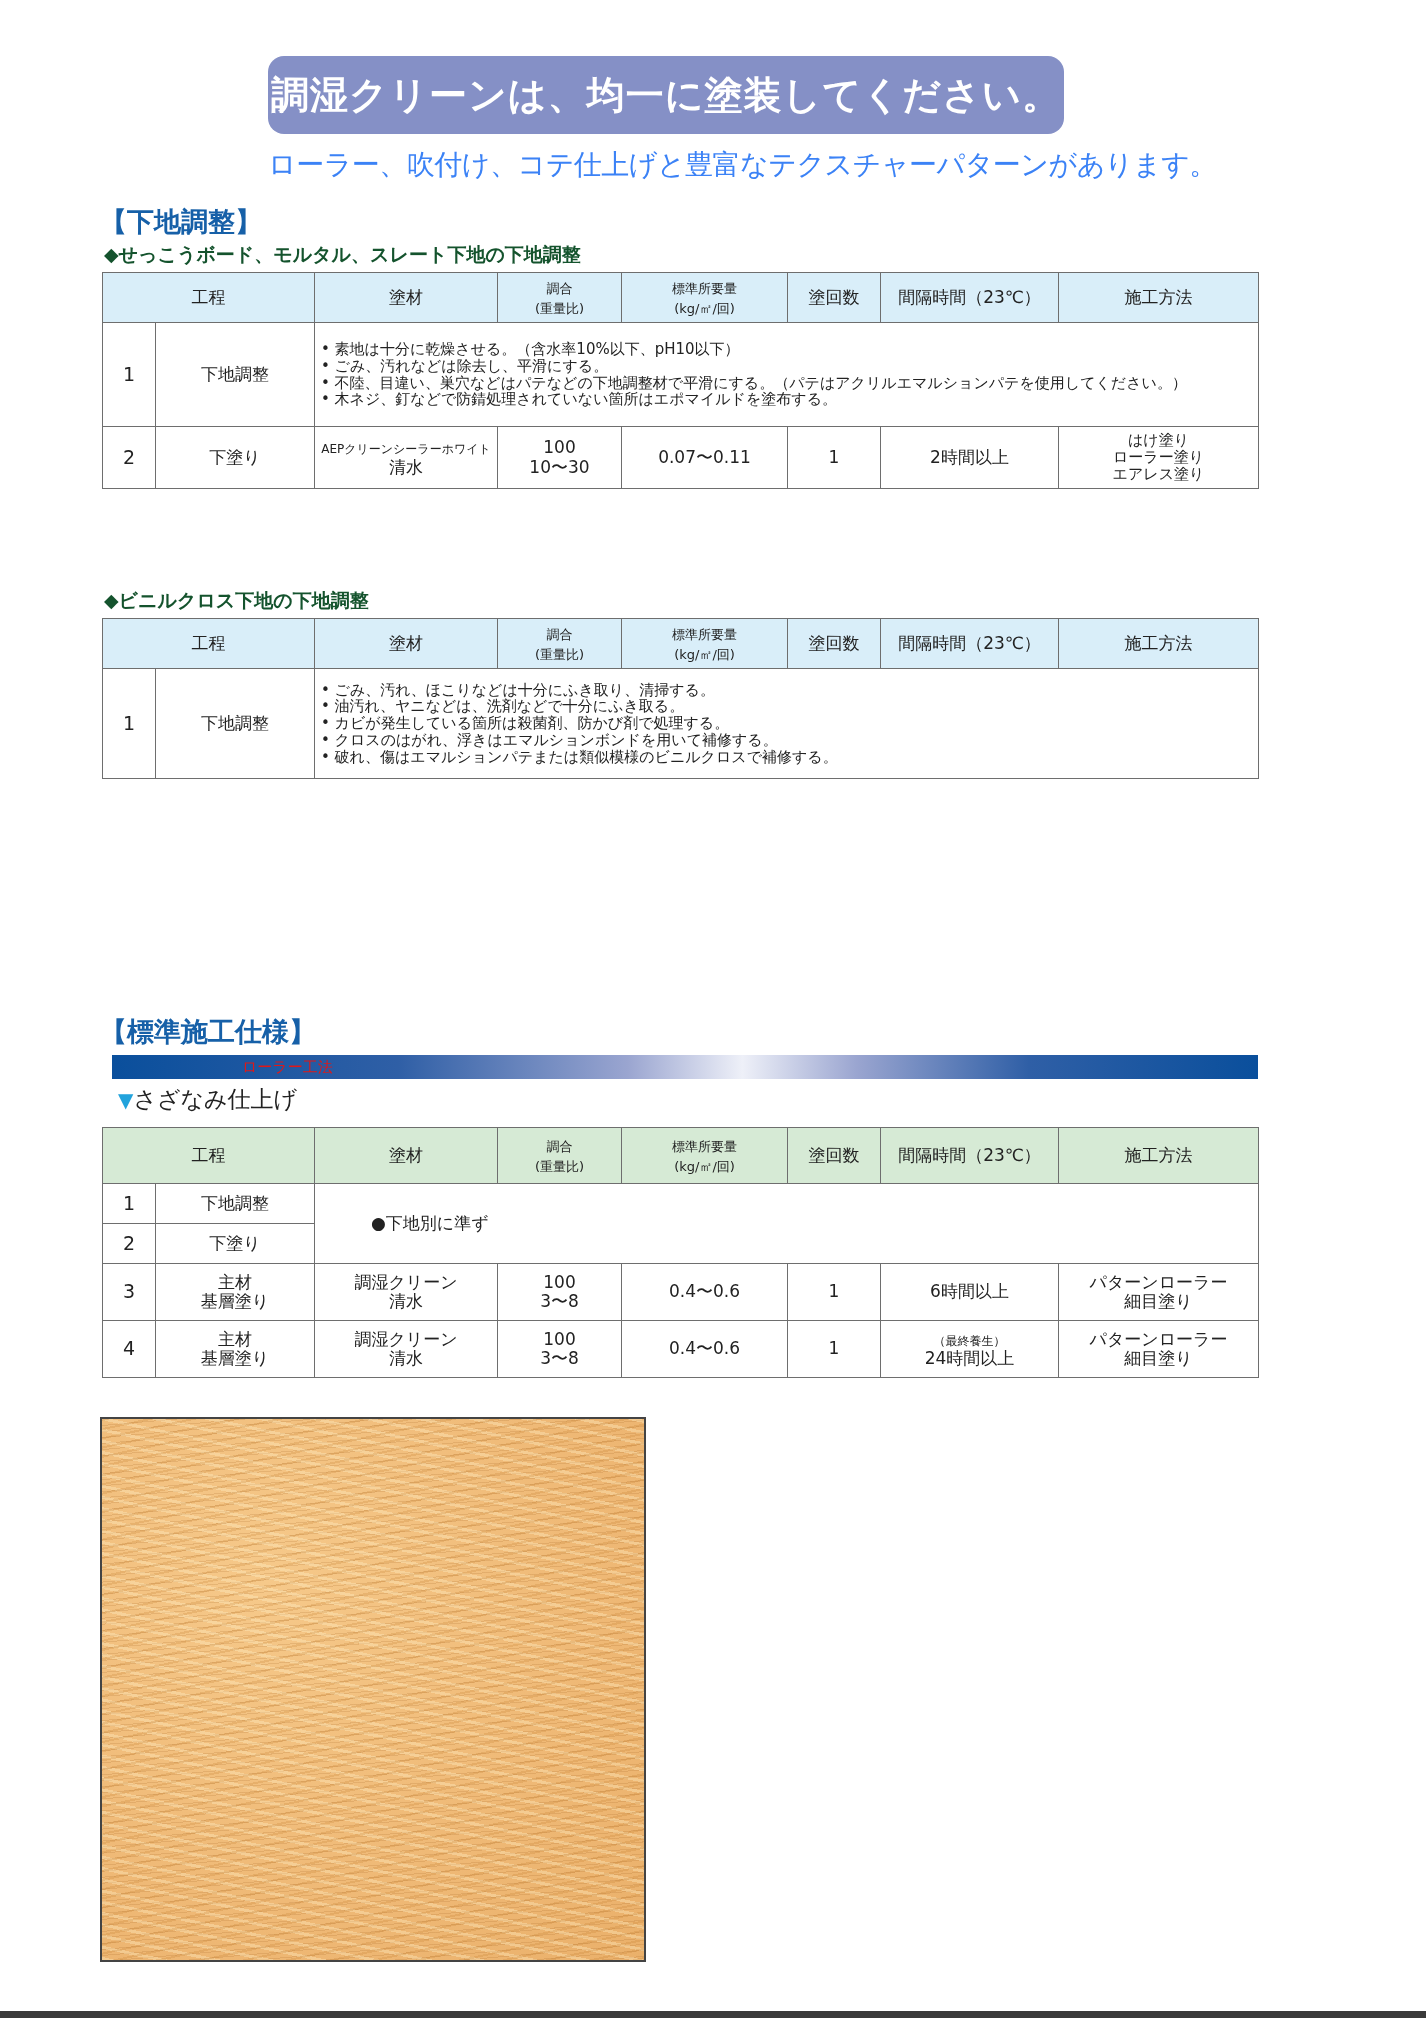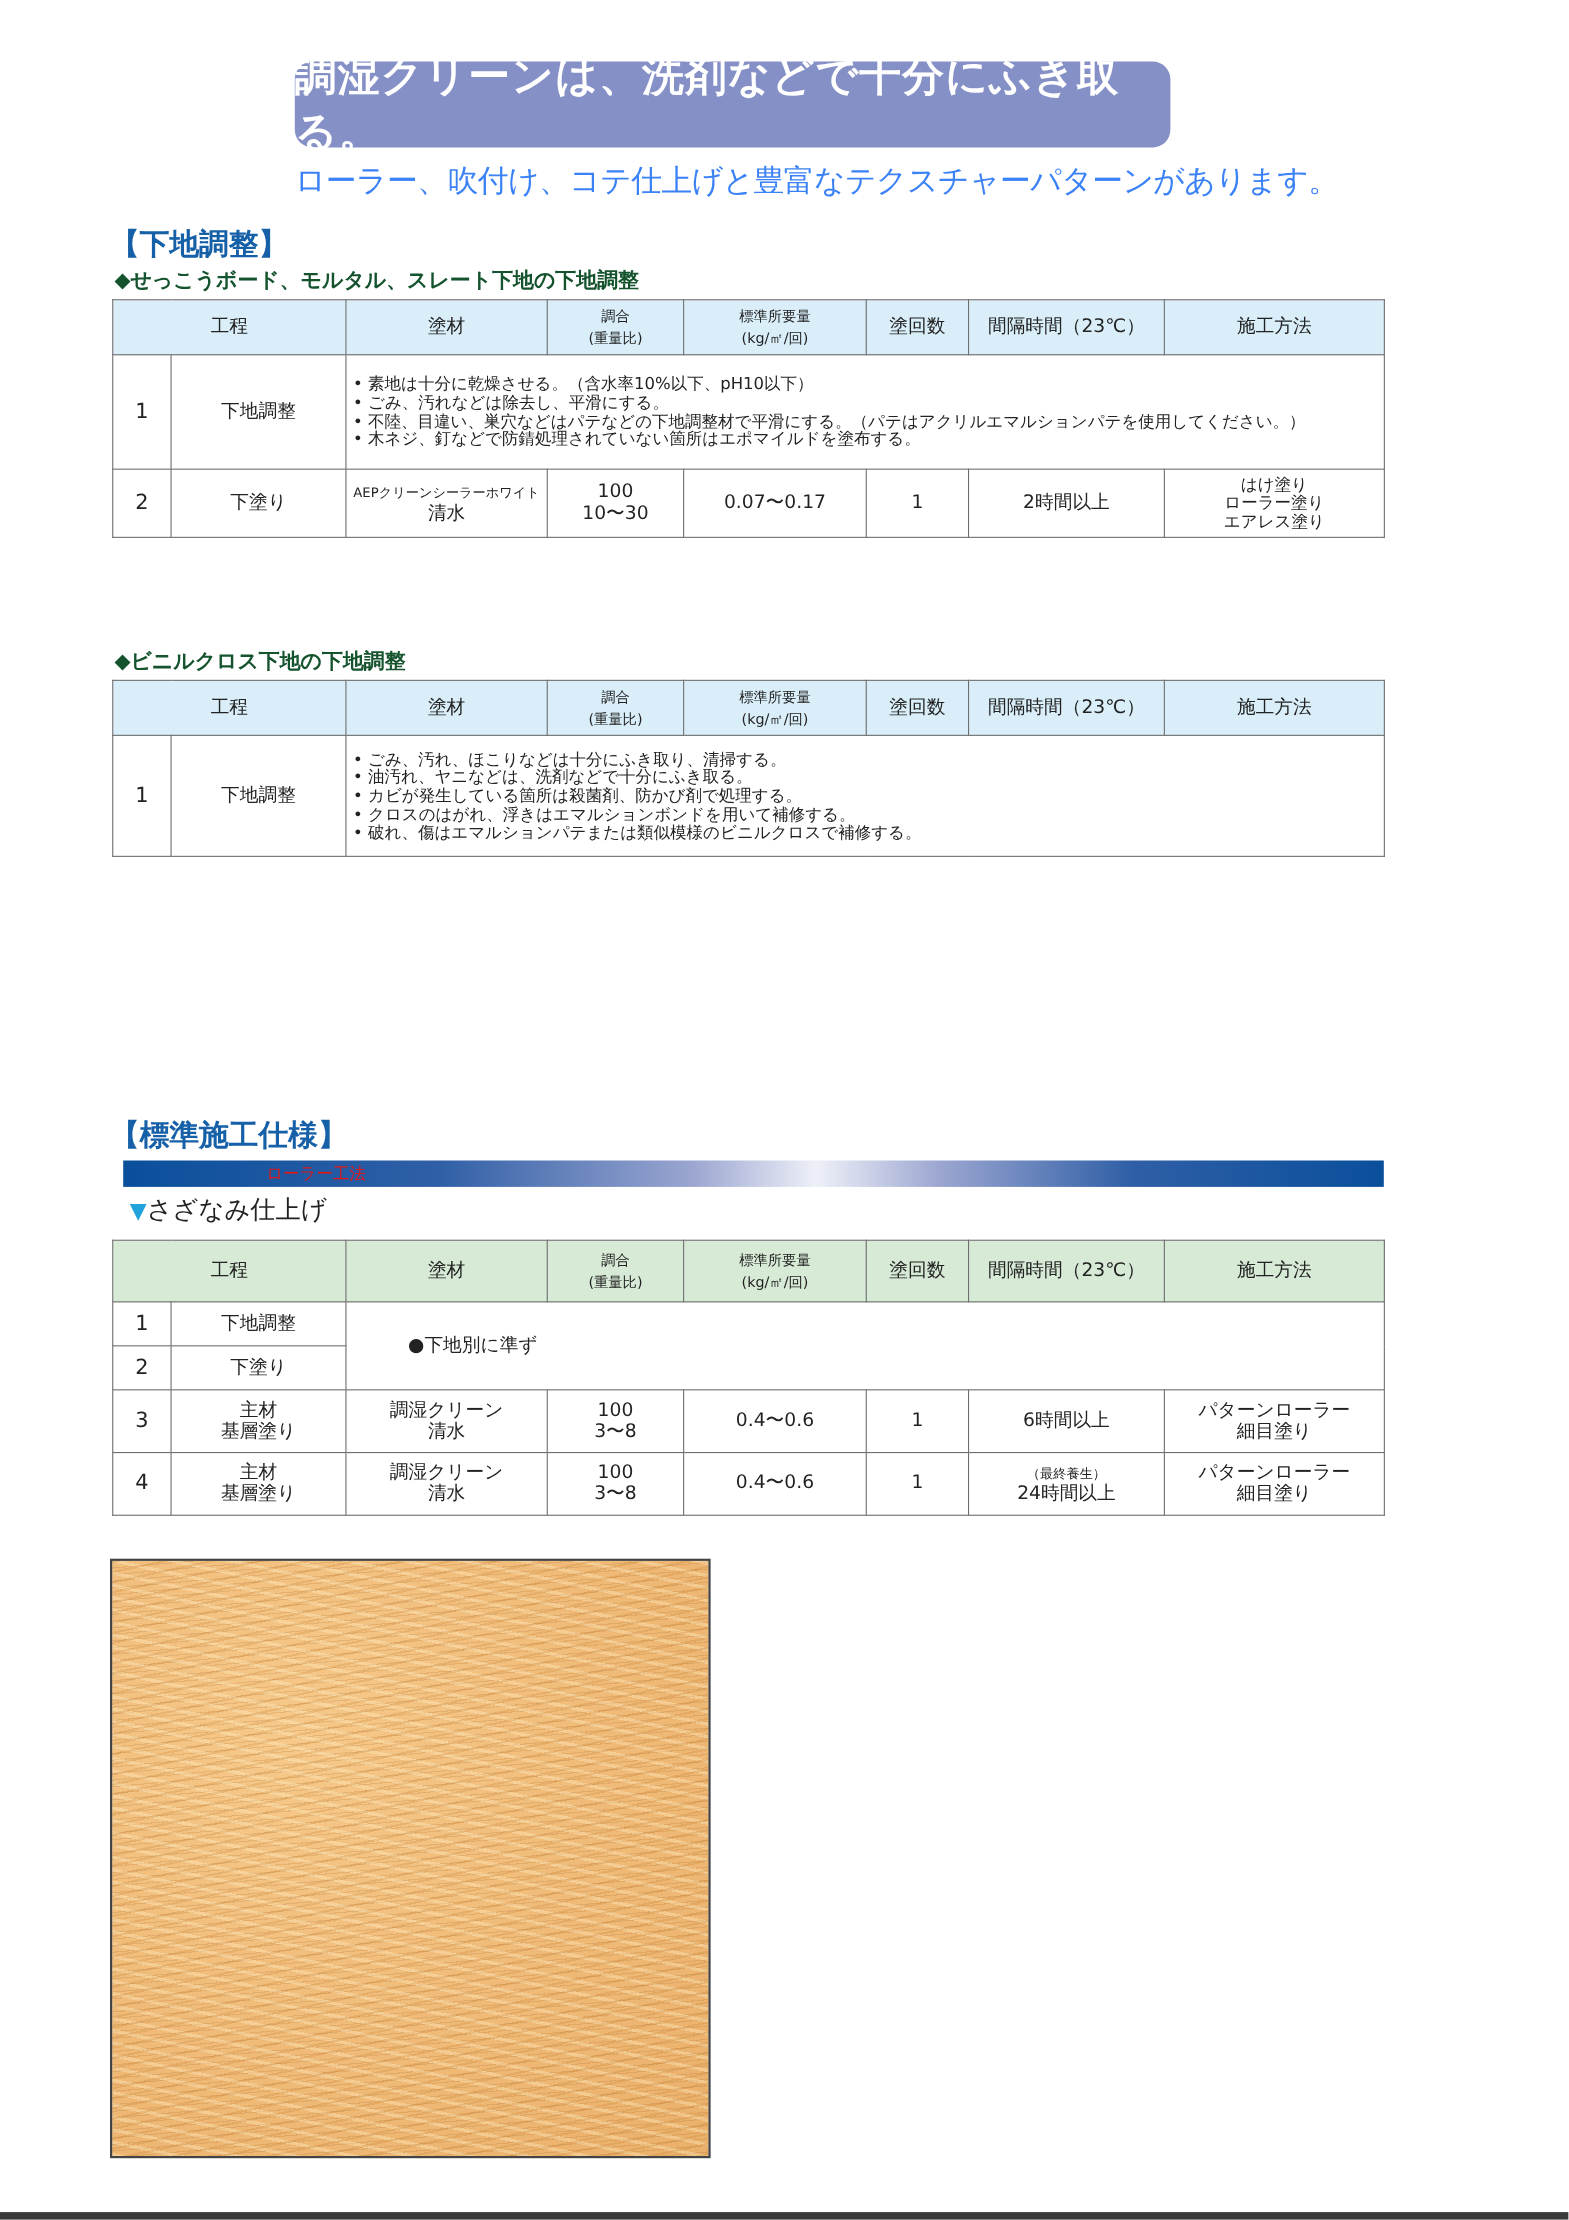--- a/index.html
+++ b/index.html
@@ -62,21 +62,21 @@
   }
   .tips {
     position: absolute; left: 660px; top: 1415px; width: 610px; font-size: 17px; color: #333; line-height: 1.55;
   }
   .tips div { padding-left: 18px; text-indent: -18px; margin-bottom: 6px; }
   .footer-bar { position: absolute; left: 0; top: 2011px; width: 1426px; height: 7px; background: #3a3a3a; }
 </style>
 </head>
 <body>
 
-<div class="banner">調湿クリーンは、洗剤などで十分にふき取る。</div>
+<div class="banner">調湿クリーンは、均一に塗装してください。</div>
 <div class="subtitle">ローラー、吹付け、コテ仕上げと豊富なテクスチャーパターンがあります。</div>
 
 <div class="section-title" style="top:204px;">【下地調整】</div>
 <div class="sub-heading" style="top:242px;">◆せっこうボード、モルタル、スレート下地の下地調整</div>
 
 <table class="spec blue" style="top:272px;">
   <colgroup>
     <col style="width:53px">
       <col style="width:159px">
       <col style="width:183px">
@@ -104,21 +104,21 @@
       <div>• ごみ、汚れなどは除去し、平滑にする。</div>
       <div>• 不陸、目違い、巣穴などはパテなどの下地調整材で平滑にする。（パテはアクリルエマルションパテを使用してください。）</div>
       <div>• 木ネジ、釘などで防錆処理されていない箇所はエポマイルドを塗布する。</div>
     </td>
   </tr>
   <tr style="height:62px;">
     <td class="num">2</td>
     <td>下塗り</td>
     <td><span class="tiny">AEPクリーンシーラーホワイト</span><br><span>清水</span></td>
     <td><span>100</span><br><span>10〜30</span></td>
-    <td>0.07〜0.17</td>
+    <td>0.07〜0.11</td>
     <td>1</td>
     <td>2時間以上</td>
     <td style="font-size:15px;"><span>はけ塗り</span><br><span>ローラー塗り</span><br><span>エアレス塗り</span></td>
   </tr>
 </tbody>
   </table>
 
 <div class="sub-heading" style="top:588px;">◆ビニルクロス下地の下地調整</div>
 
 <table class="spec blue" style="top:618px;">

